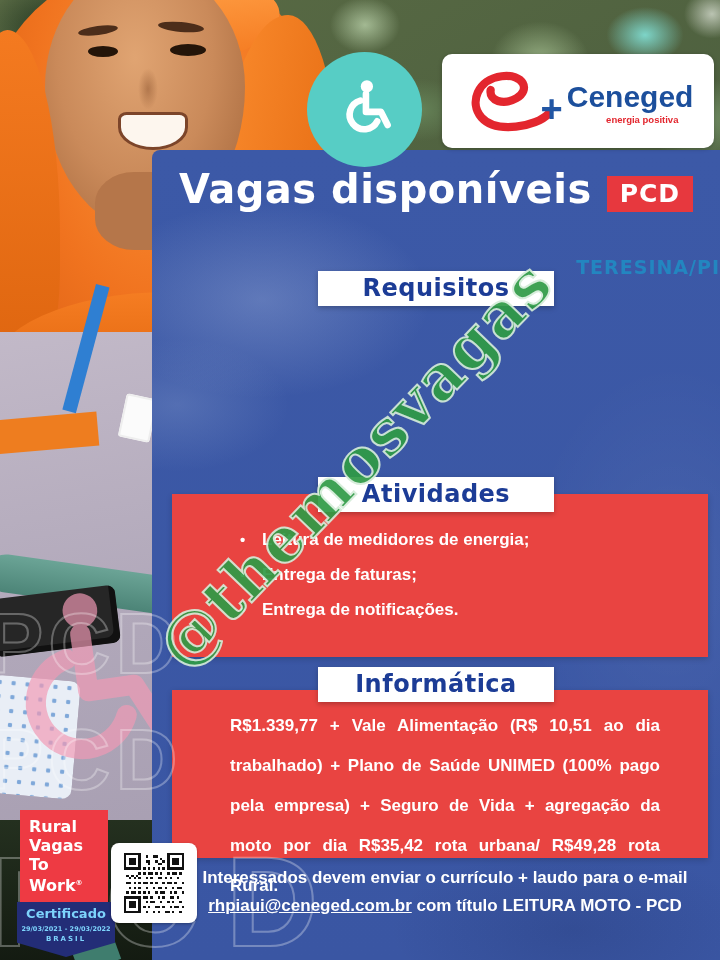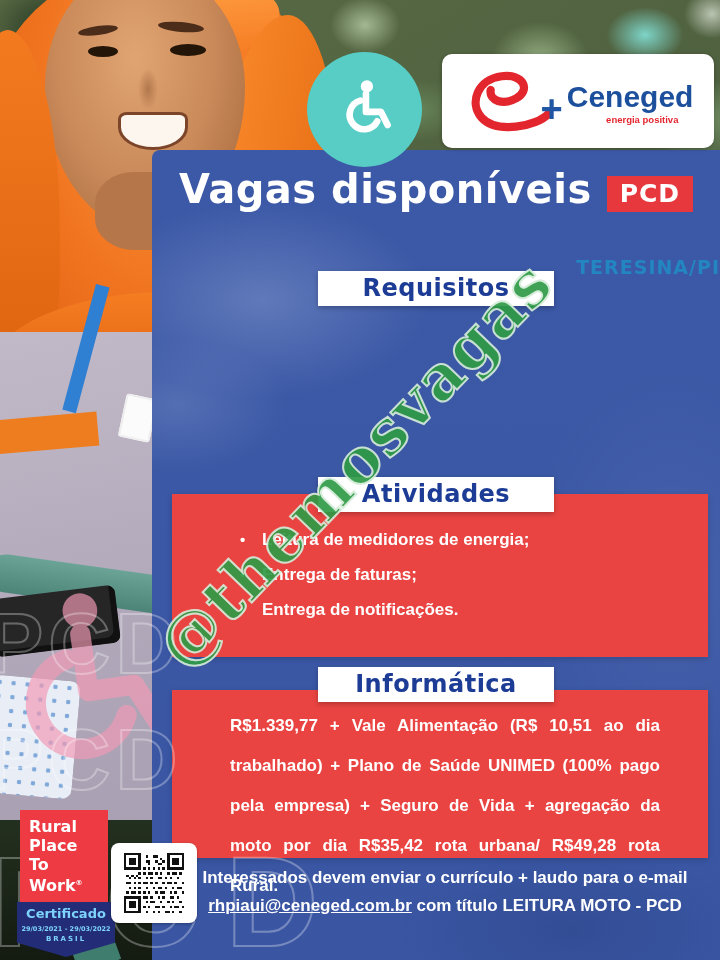--- a/index.html
+++ b/index.html
@@ -220,21 +220,21 @@
     <div class="logo-plus">+</div>
     <div class="logo-text">
       <div class="logo-name">Ceneged</div>
       <div class="logo-tag">energia positiva</div>
     </div>
   </div>
 
   <div class="gptw">
     <div class="gptw-red">
       <div>Rural</div>
-      <div>Place</div>
+      <div>Vagas</div>
       <div>To</div>
       <div><span>Work</span><sup>®</sup></div>
     </div>
     <div class="gptw-ribbon">
       <div class="gptw-cert">Certificado</div>
       <div class="gptw-dates">29/03/2021 - 29/03/2022</div>
       <div class="gptw-country">BRASIL</div>
     </div>
   </div>
 

